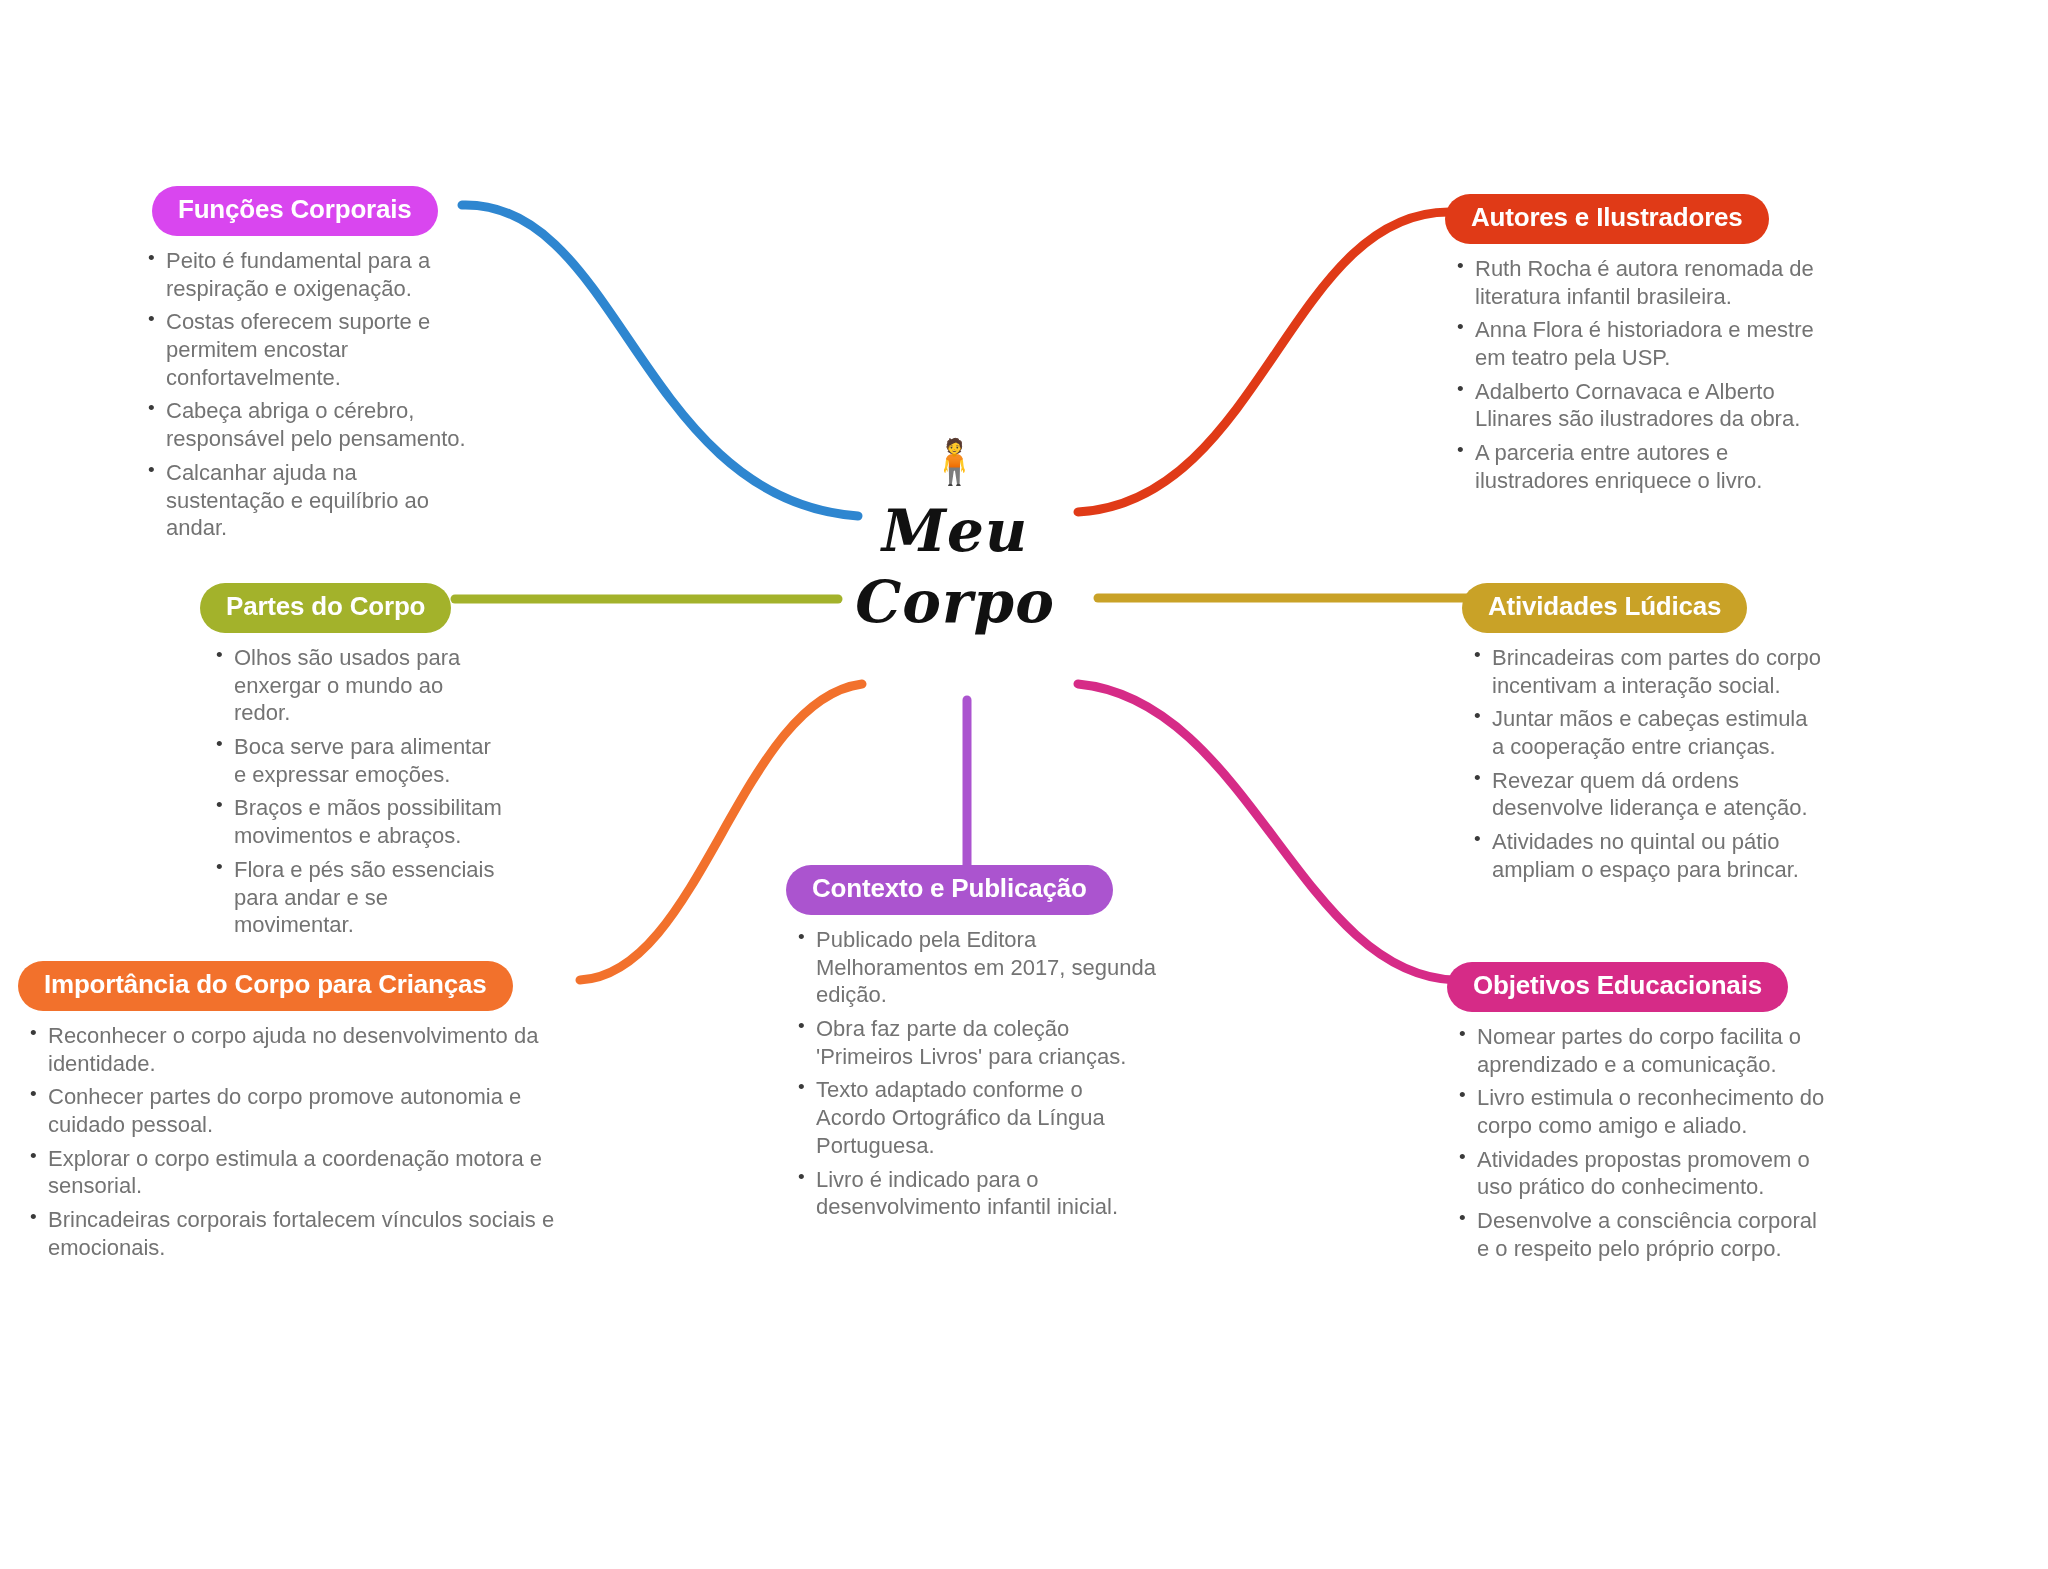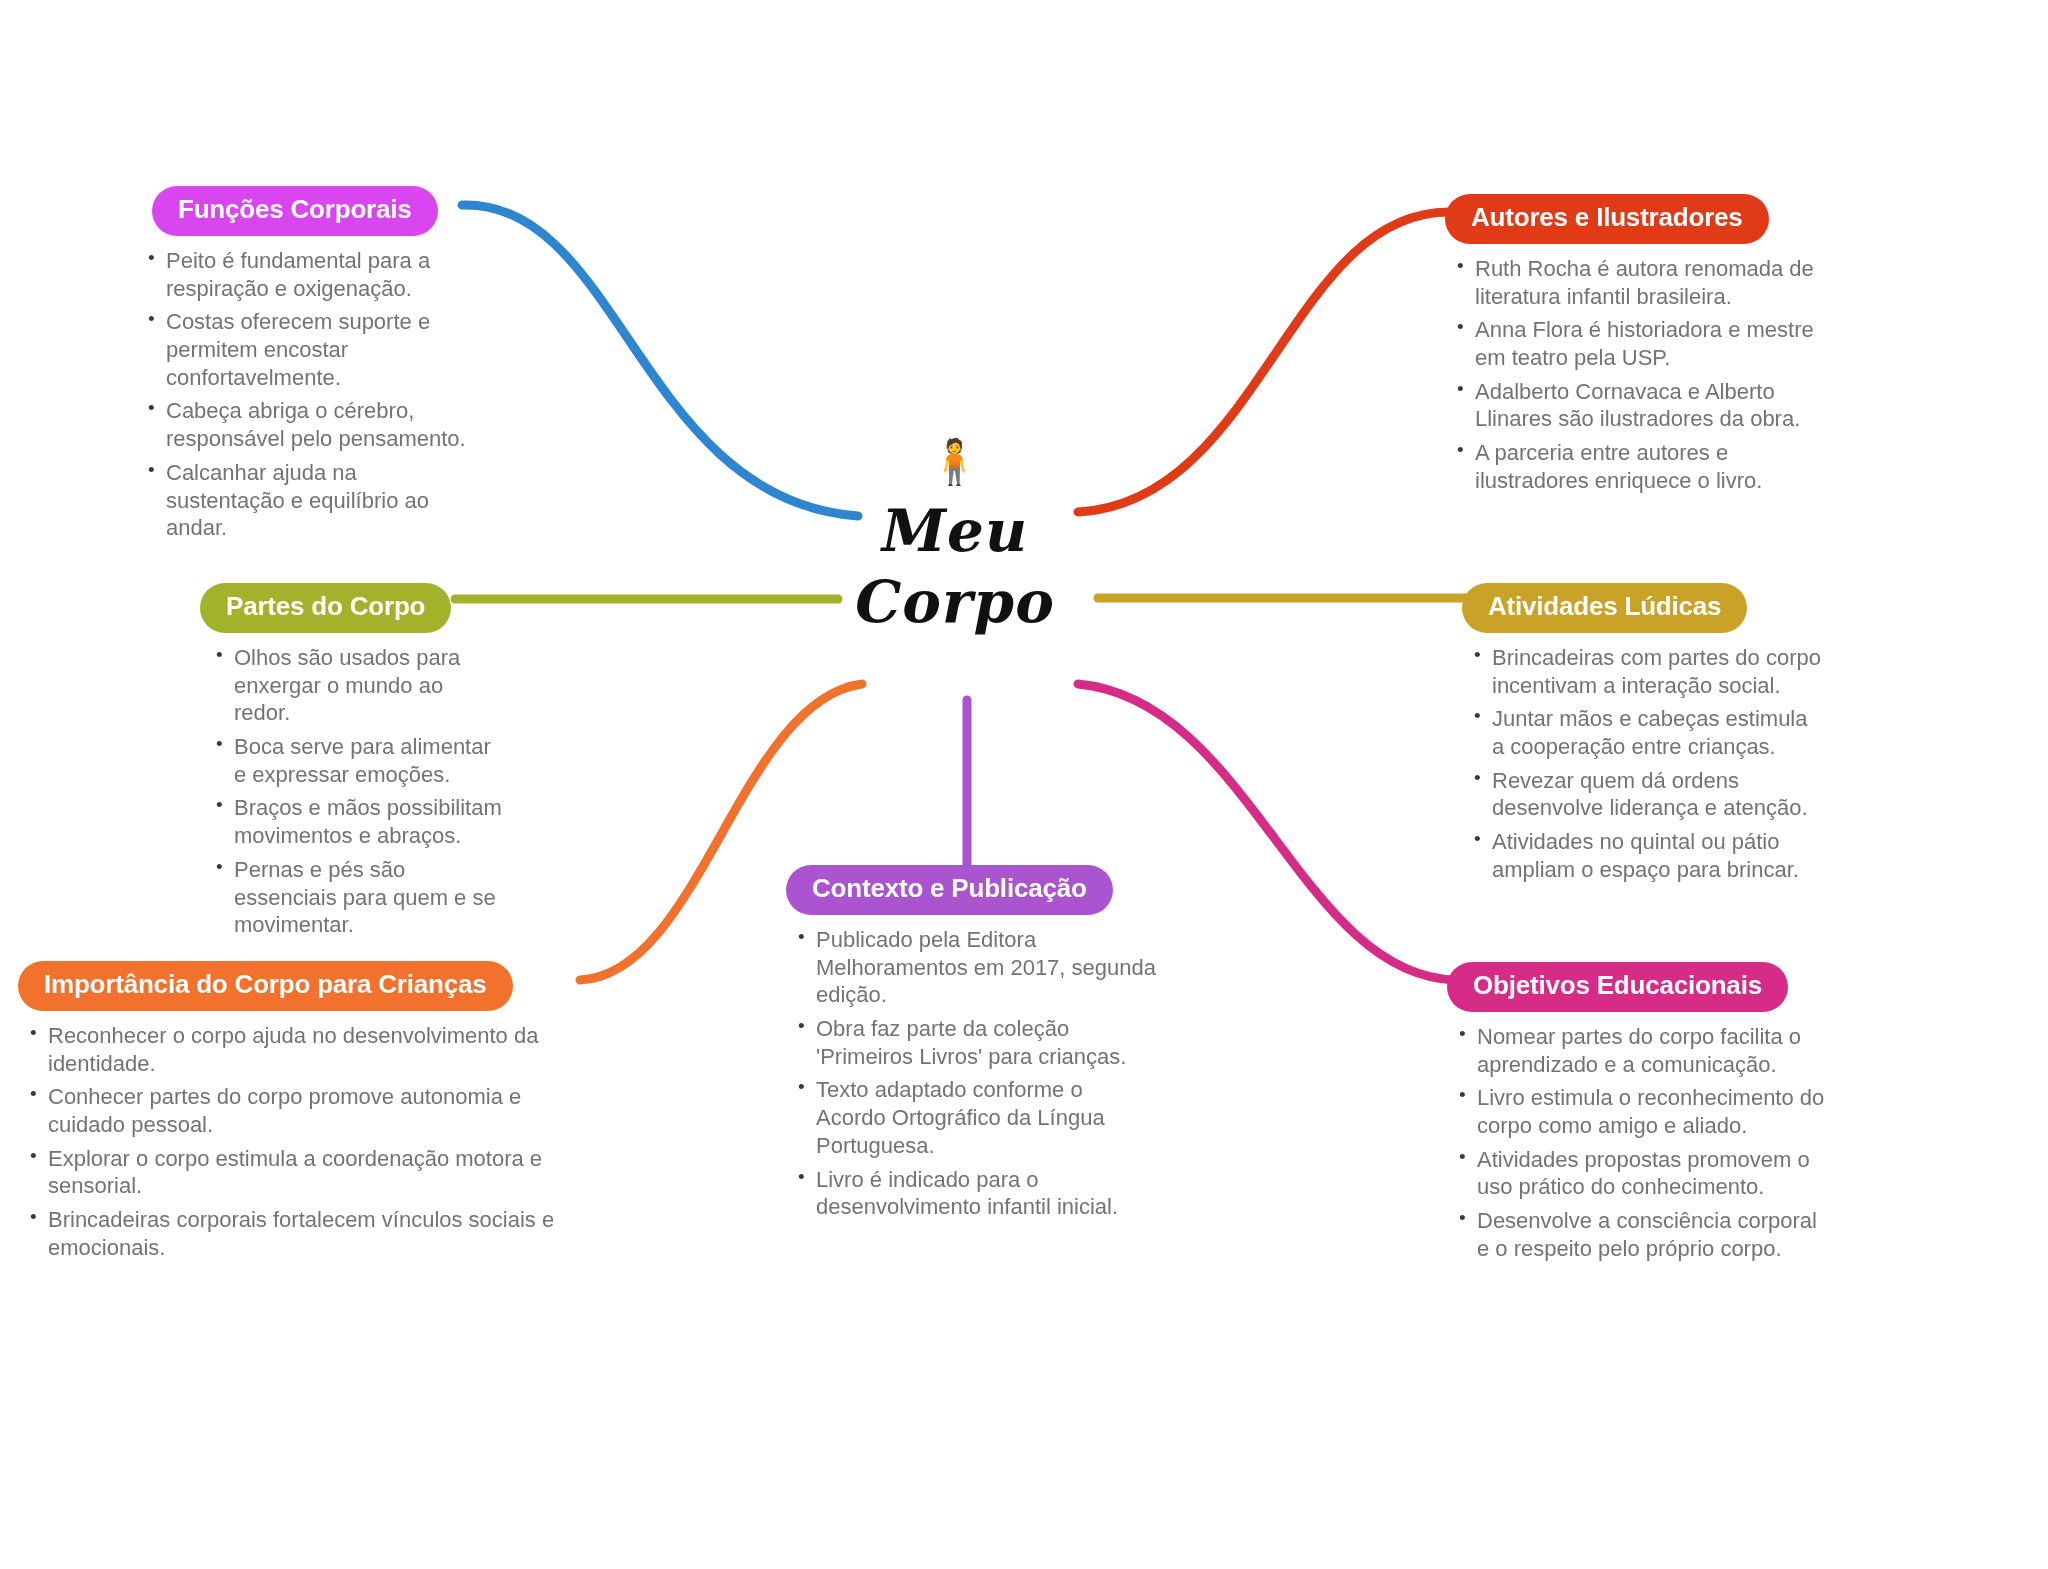--- a/index.html
+++ b/index.html
@@ -134,21 +134,21 @@
   </div>
 
   <div class="branch" id="b-partes">
     <div class="pill-wrap">
       <span class="pill" style="background: rgb(163, 178, 43);">Partes do Corpo</span>
     </div>
     <ul class="items">
       <li>Olhos são usados para enxergar o mundo ao redor.</li>
       <li>Boca serve para alimentar e expressar emoções.</li>
       <li>Braços e mãos possibilitam movimentos e abraços.</li>
-      <li>Pernas e pés são essenciais para quem e se movimentar.</li>
+      <li>Flora e pés são essenciais para andar e se movimentar.</li>
     </ul>
   </div>
 
   <div class="branch" id="b-importancia">
     <div class="pill-wrap">
       <span class="pill" style="background: rgb(242, 113, 44); text-align: right;">Importância do Corpo para Crianças</span>
     </div>
     <ul class="items">
       <li>Reconhecer o corpo ajuda no desenvolvimento da identidade.</li>
       <li>Conhecer partes do corpo promove autonomia e cuidado pessoal.</li>

